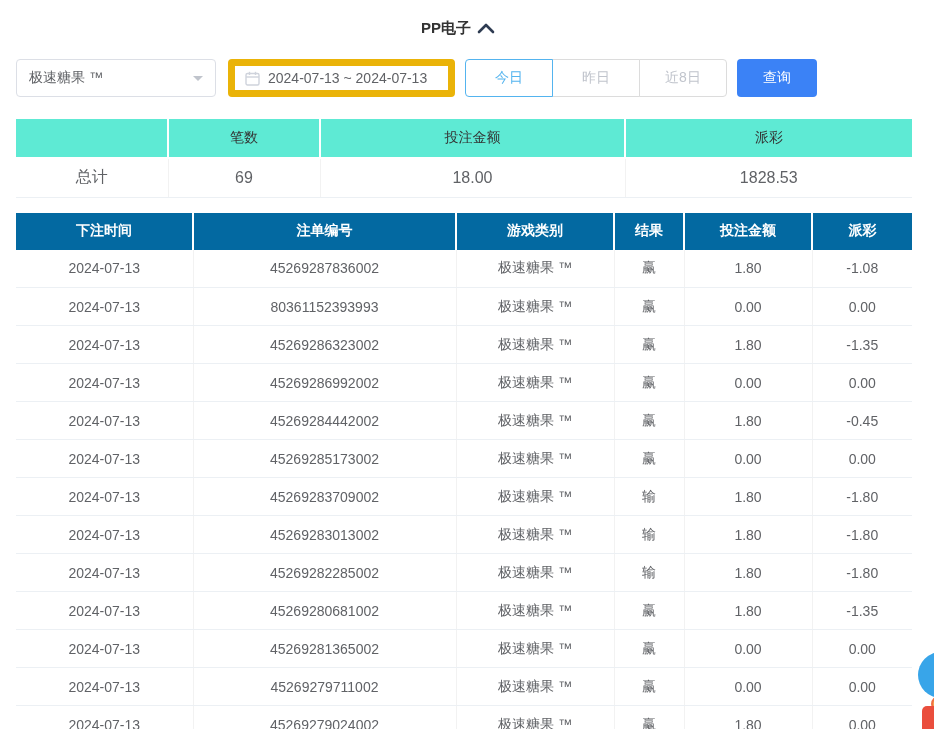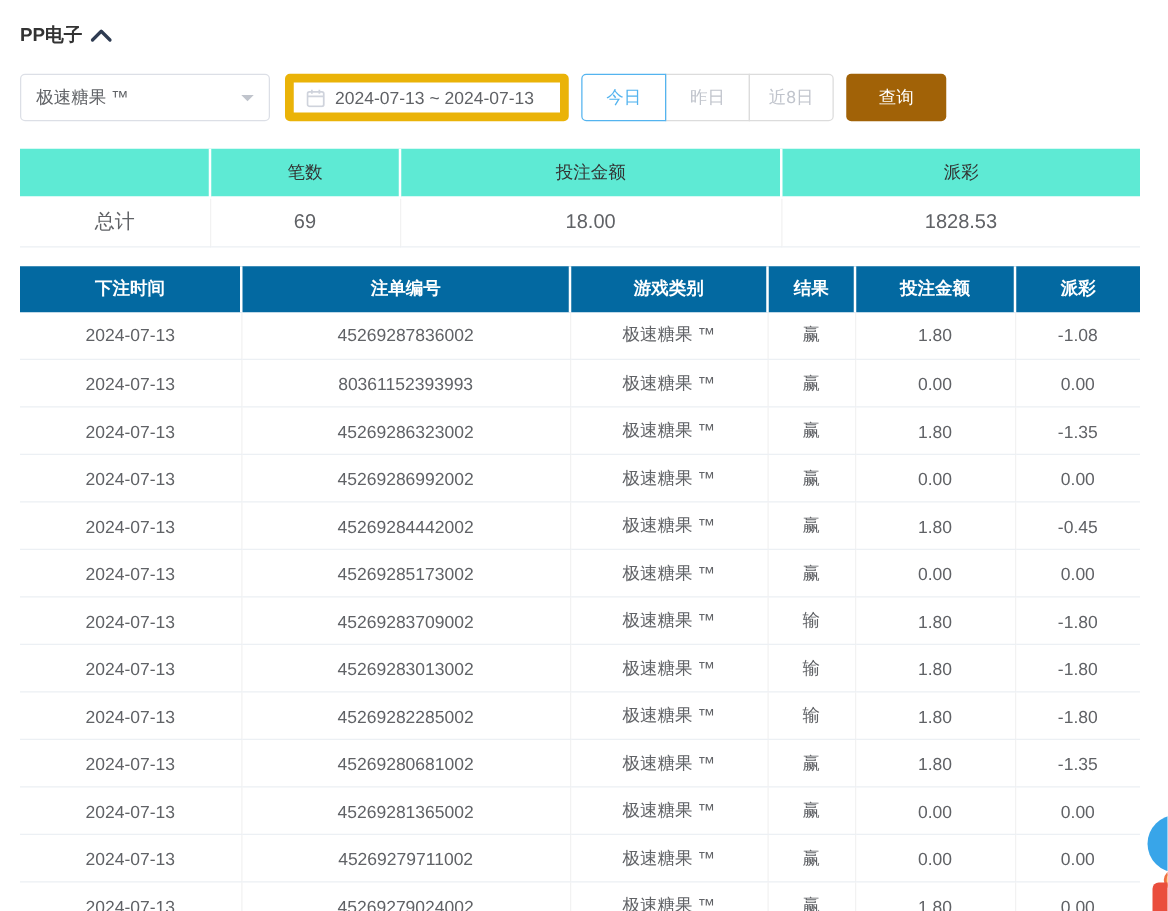--- a/index.html
+++ b/index.html
@@ -1,40 +1,40 @@
 <!DOCTYPE html>
 <html><head>
 <meta charset="utf-8">
 <style>
   * { margin:0; padding:0; box-sizing:border-box; }
   html,body { width:934px; height:729px; overflow:hidden; background:#fff;
     font-family:"Liberation Sans","DejaVu Sans",sans-serif; position:relative; }
   .page { padding:16px 16px 0 16px; width:934px; }
 
   
-  .header-row { display:flex; justify-content:flex-start; align-items:center; height:24px; }
+  .header-row { display:flex; justify-content:center; align-items:center; height:24px; }
   .panel-title { font-size:15px; font-weight:bold; color:#333; }
   .collapse-btn { background:none; border:none; cursor:pointer; padding:2px 6px; margin-right:12px; }
 
   
   .filters { margin-top:19px; display:flex; align-items:center; height:38px; }
   .select-box { width:200px; height:38px; border:1px solid #dcdfe6; border-radius:4px;
     display:flex; align-items:center; justify-content:space-between; padding:0 12px;
     color:#606266; font-size:14px; cursor:pointer; background:#fff; }
   .caret-down { width:0; height:0; border:5px solid transparent; border-top-color:#c0c4cc; margin-top:6px; }
   .date-box { margin-left:12px; width:227px; height:38px; border:7px solid #eab308; border-radius:4px;
     display:flex; align-items:center; padding:0 10px; gap:8px; color:#606266; font-size:14px;
     background:#fff; cursor:pointer; white-space:nowrap; }
   .btn-group { margin-left:10px; display:flex; }
-  .qbtn { width:68px; height:38px; background:#fff; border:1px solid #dcdcdc; color:#c0c4cc;
+  .qbtn { width:88px; height:38px; background:#fff; border:1px solid #dcdcdc; color:#c0c4cc;
     font-size:14px; cursor:pointer; margin-left:-1px; font-family:inherit; }
   .qbtn:first-child { margin-left:0; border-radius:4px 0 0 4px; }
   .qbtn:last-child { border-radius:0 4px 4px 0; }
   .qbtn.active { border-color:#54b4ef; color:#54b4ef; position:relative; z-index:1; }
-  .query-btn { margin-left:10px; width:80px; height:38px; background:#a16207; color:#fff;
+  .query-btn { margin-left:10px; width:80px; height:38px; background:#3b82f6; color:#fff;
     border:none; border-radius:4px; font-size:14px; cursor:pointer; font-family:inherit; }
 
   
   table { border-collapse:collapse; table-layout:fixed; width:896px; }
   .summary-table { margin-top:22px; }
   .summary-table th { height:39px; background:#5eead4; color:#333; font-size:14px; font-weight:normal;
     text-align:center; border-right:2px solid #fff; border-bottom:2px solid #fff; }
   .summary-table th:last-child { border-right:none; }
   .summary-table td { height:39px; color:#606266; font-size:16px; text-align:center;
     border-right:1px solid #f2f2f2; border-bottom:1px solid #ecf0f4; background:#fff; }

